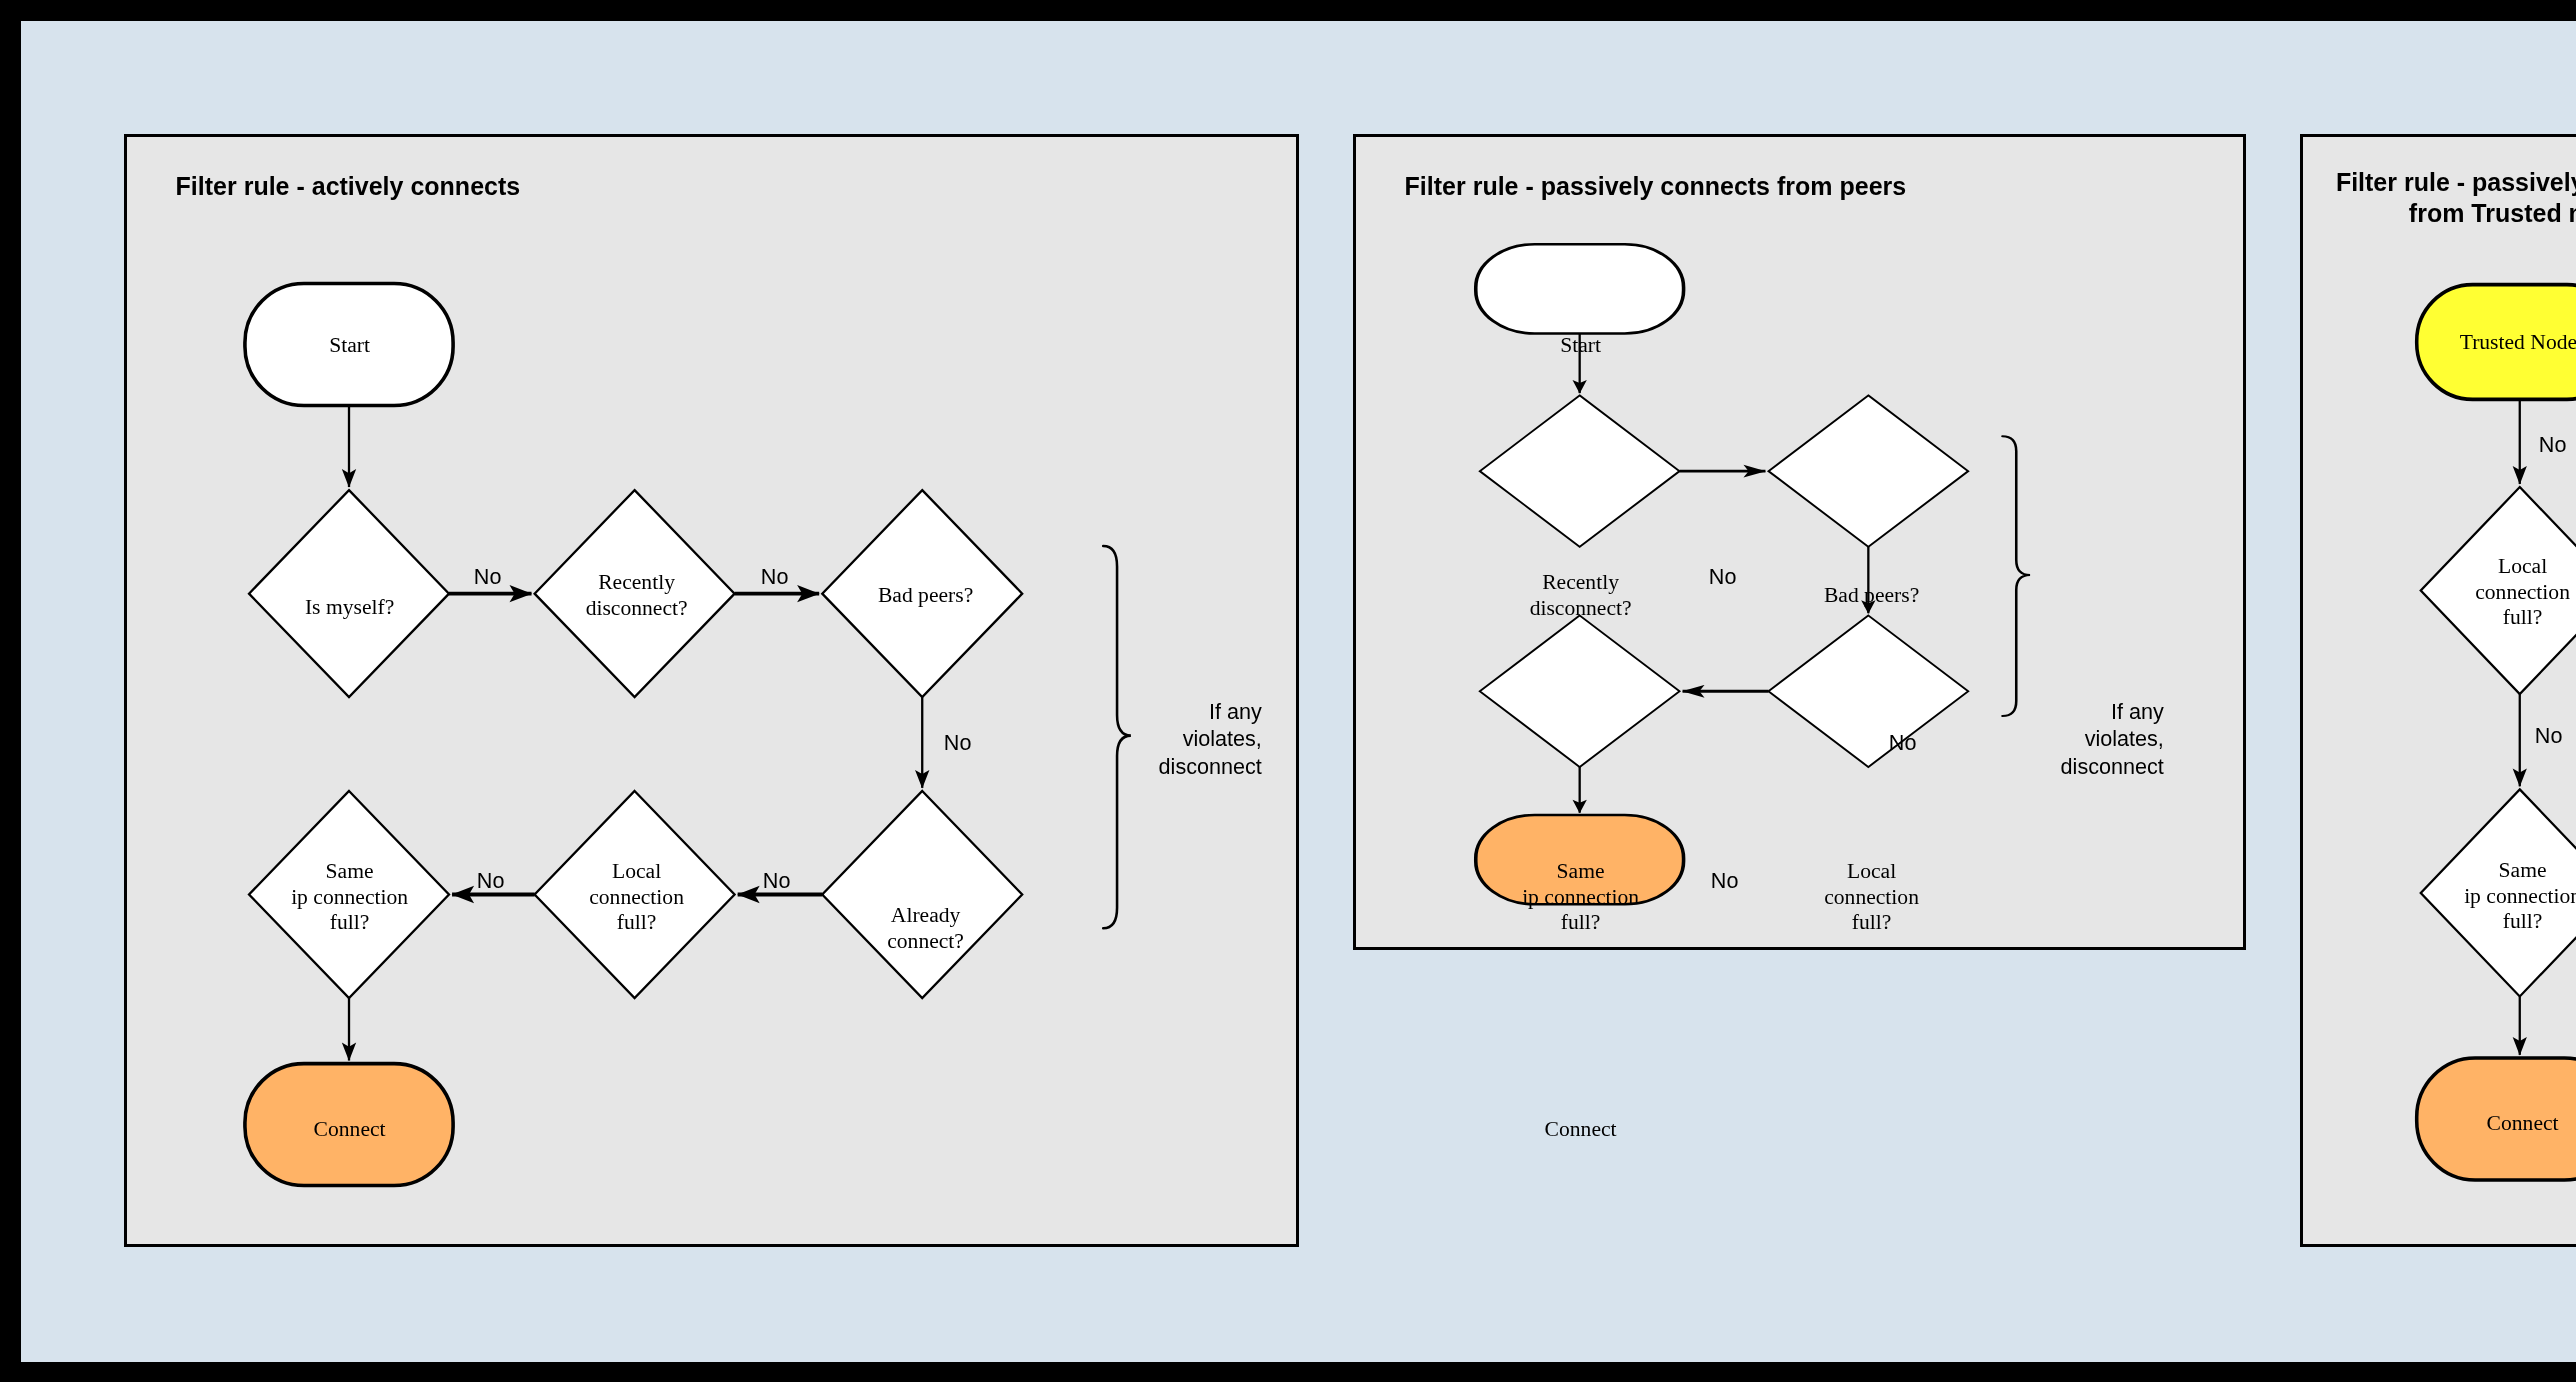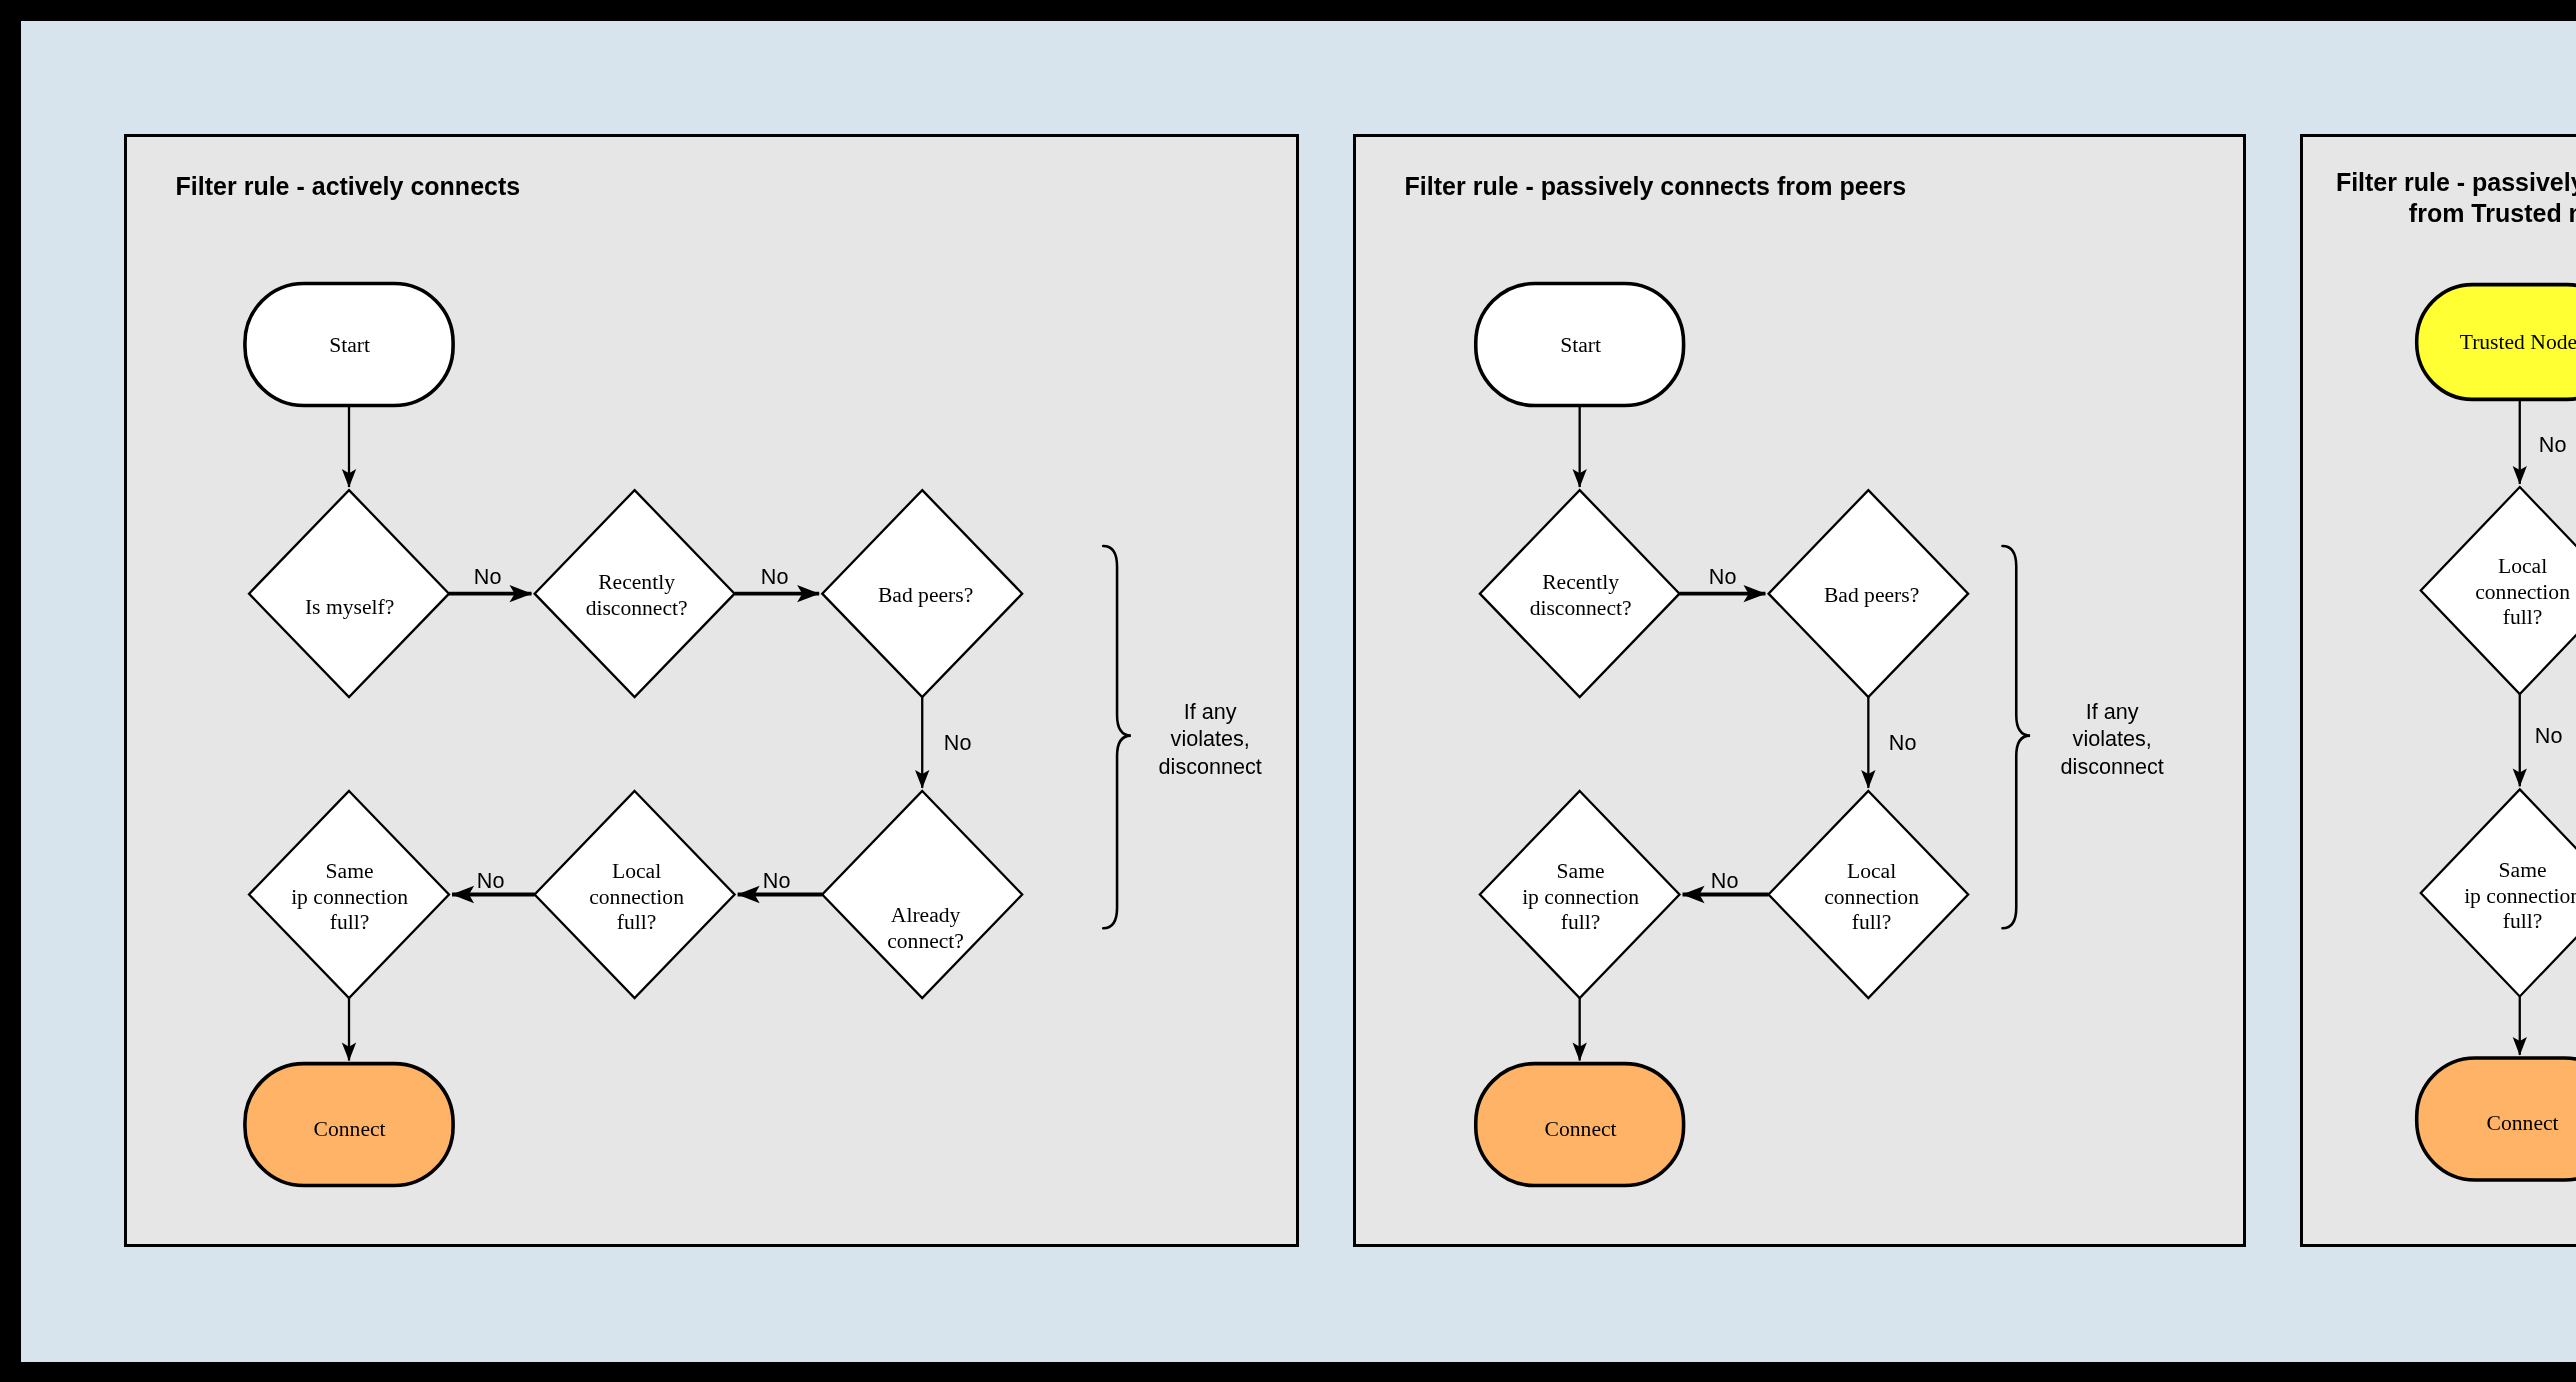--- a/index.html
+++ b/index.html
@@ -60,21 +60,21 @@
     color:var(--text);
     white-space:nowrap;
     text-align:center;
   }
   .annotation{
     position:absolute;
     transform:translateY(-50%);
     font-size:21.6px;
     line-height:1.28;
     color:var(--text);
-    text-align:center;
+    text-align:right;
     white-space:pre-line;
   }
   .shape-white{fill:var(--node-fill);stroke:var(--stroke);}
   .shape-connect{fill:var(--connect-fill);stroke:var(--stroke);}
   .shape-trusted{fill:var(--trusted-fill);stroke:var(--stroke);}
   .edge-v{stroke:var(--stroke);stroke-width:4.5;fill:none;}
   .edge-h{stroke:var(--stroke);stroke-width:7.5;fill:none;}
   .brace{stroke:var(--stroke);stroke-width:5;fill:none;stroke-linecap:round;}
   .arrowhead{fill:var(--stroke);}
 </style>
@@ -136,21 +136,21 @@
     <div class="edge-label" style="left:648px;top:440px;">No</div>
     <div class="edge-label" style="left:831px;top:606px;">No</div>
     <div class="edge-label" style="left:650px;top:744px;">No</div>
     <div class="edge-label" style="left:364px;top:744px;">No</div>
 
     <div class="annotation" style="left:1032px;top:602px;">If any
 violates,
 disconnect</div>
   </section>
 
-  <section class="panel" style="left:1332px;top:113px;width:893px;height:1113px;">
+  <section class="panel" style="left:1332px;top:113px;width:893px;height:816px;">
     <svg viewBox="0 0 1733 2160" preserveAspectRatio="none">
       <defs>
         <marker id="p2h" markerUnits="userSpaceOnUse" markerWidth="46" markerHeight="36" refX="44" refY="18" orient="auto">
           <path class="arrowhead" d="M1,1 L45,18 L1,35 L11,18 Z"></path>
         </marker>
         <marker id="p2v" markerUnits="userSpaceOnUse" markerWidth="38" markerHeight="30" refX="36" refY="15" orient="auto">
           <path class="arrowhead" d="M1,1 L37,15 L1,29 L9,15 Z"></path>
         </marker>
       </defs>
 

